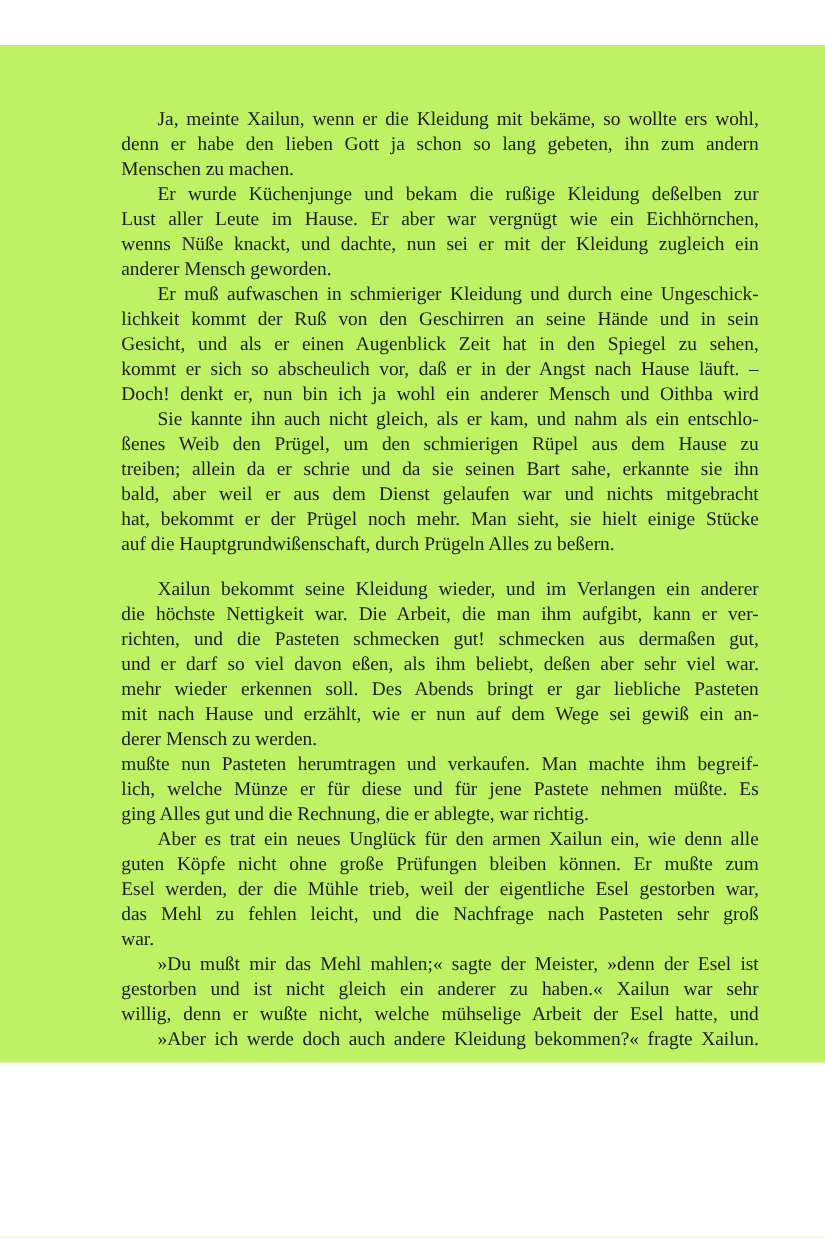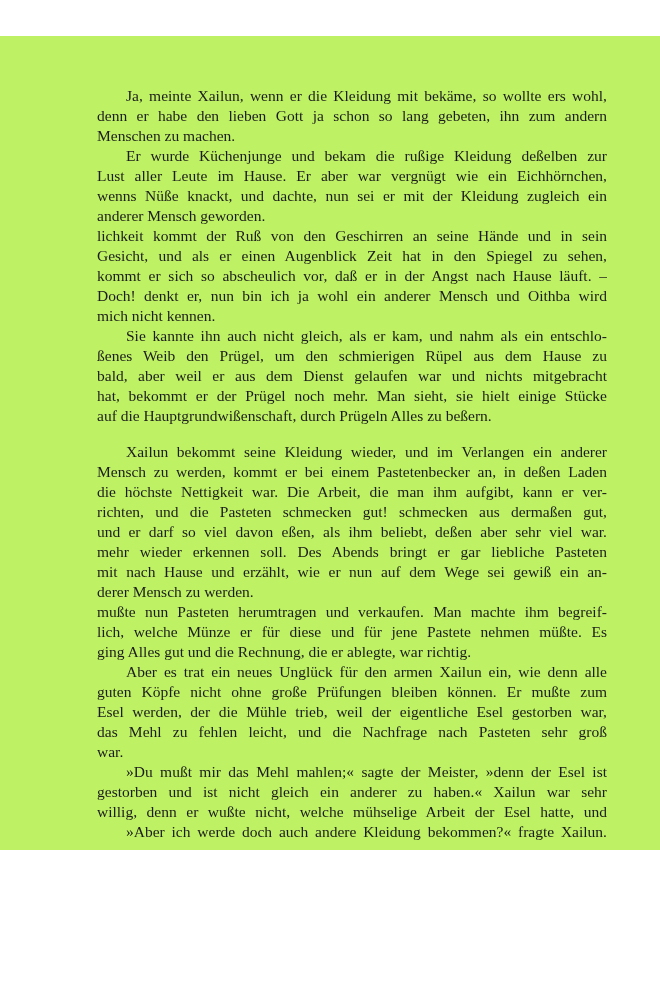--- a/index.html
+++ b/index.html
@@ -55,36 +55,36 @@
         <div class="line">denn er habe den lieben Gott ja schon so lang gebeten, ihn zum andern</div>
         <div class="line last">Menschen zu machen.</div>
       </div>
       <div class="para">
         <div class="line first">Er wurde Küchenjunge und bekam die rußige Kleidung deßelben zur</div>
         <div class="line">Lust aller Leute im Hause. Er aber war vergnügt wie ein Eichhörnchen,</div>
         <div class="line">wenns Nüße knackt, und dachte, nun sei er mit der Kleidung zugleich ein</div>
         <div class="line last">anderer Mensch geworden.</div>
       </div>
       <div class="para">
+        <div class="line first">Er muß aufwaschen in schmieriger Kleidung und durch eine Ungeschick-</div>
         <div class="line">lichkeit kommt der Ruß von den Geschirren an seine Hände und in sein</div>
         <div class="line">Gesicht, und als er einen Augenblick Zeit hat in den Spiegel zu sehen,</div>
         <div class="line">kommt er sich so abscheulich vor, daß er in der Angst nach Hause läuft. –</div>
         <div class="line">Doch! denkt er, nun bin ich ja wohl ein anderer Mensch und Oithba wird</div>
-        <div class="line last">mich nicht kennen.</div>
       </div>
       <div class="para">
         <div class="line first">Sie kannte ihn auch nicht gleich, als er kam, und nahm als ein entschlo-</div>
         <div class="line">ßenes Weib den Prügel, um den schmierigen Rüpel aus dem Hause zu</div>
+        <div class="line">treiben; allein da er schrie und da sie seinen Bart sahe, erkannte sie ihn</div>
         <div class="line">bald, aber weil er aus dem Dienst gelaufen war und nichts mitgebracht</div>
         <div class="line">hat, bekommt er der Prügel noch mehr. Man sieht, sie hielt einige Stücke</div>
         <div class="line last">auf die Hauptgrundwißenschaft, durch Prügeln Alles zu beßern.</div>
       </div>
       <div class="para section-break">
         <div class="line first">Xailun bekommt seine Kleidung wieder, und im Verlangen ein anderer</div>
-        <div class="line">Mensch zu werden, kommt er bei einem Pastetenbecker an, in deßen Laden</div>
         <div class="line">die höchste Nettigkeit war. Die Arbeit, die man ihm aufgibt, kann er ver-</div>
         <div class="line">richten, und die Pasteten schmecken gut! schmecken aus dermaßen gut,</div>
         <div class="line">und er darf so viel davon eßen, als ihm beliebt, deßen aber sehr viel war.</div>
         <div class="line">mehr wieder erkennen soll. Des Abends bringt er gar liebliche Pasteten</div>
         <div class="line">mit nach Hause und erzählt, wie er nun auf dem Wege sei gewiß ein an-</div>
         <div class="line last">derer Mensch zu werden.</div>
       </div>
       <div class="para">
         <div class="line">mußte nun Pasteten herumtragen und verkaufen. Man machte ihm begreif-</div>
         <div class="line">lich, welche Münze er für diese und für jene Pastete nehmen müßte. Es</div>

